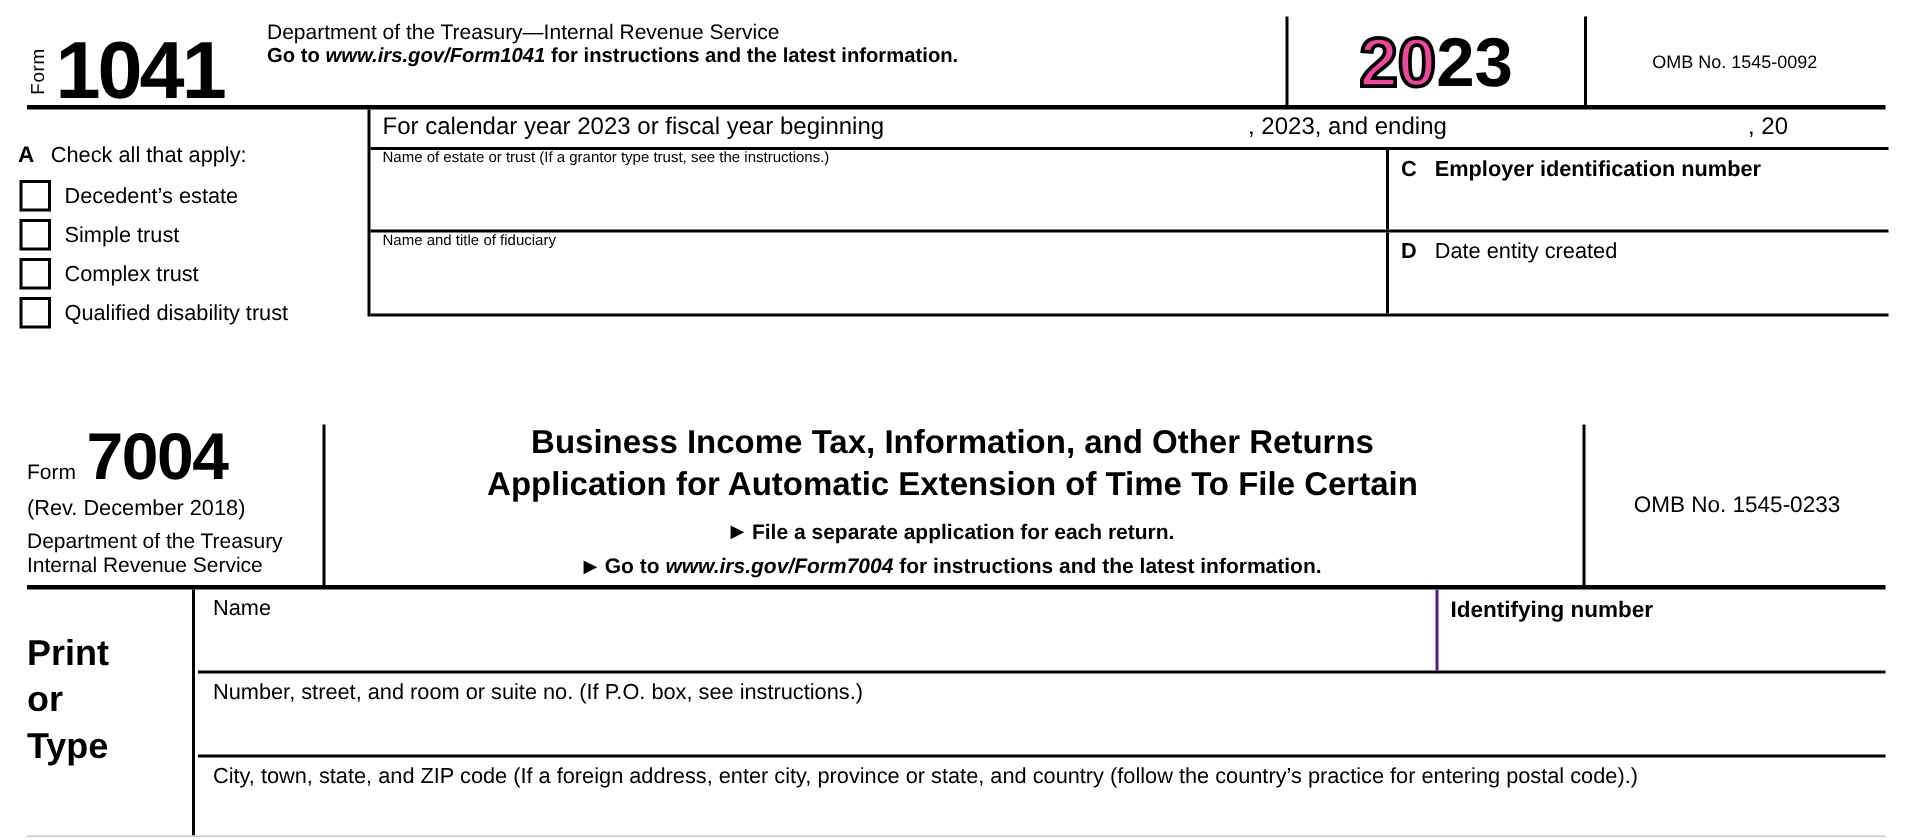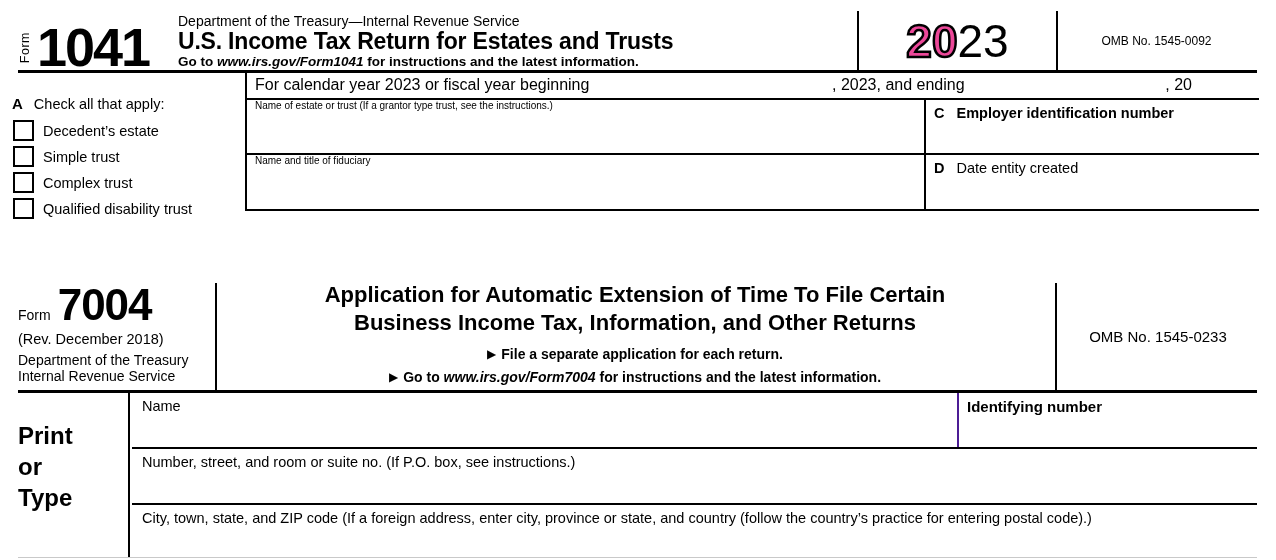--- a/index.html
+++ b/index.html
@@ -19,21 +19,21 @@
   .dept1041 { font-size:14px; line-height:15px; }
   .title1041 { font-size:23px; font-weight:bold; line-height:25px; letter-spacing:-.2px; }
   .goto1041 { font-size:13.5px; font-weight:bold; line-height:15px; }
   .goto1041 i { font-style:italic; }
   .yearbox {
     position:absolute; left:839px; top:5px; width:197px; height:59px;
     border-left:2.5px solid #000; border-right:2.5px solid #000;
     display:flex; align-items:center; justify-content:center; font-size:46px; line-height:1;
   }
   .year-outline { color:#ec4899; -webkit-text-stroke:2.5px #000; font-weight:bold; }
-  .year-solid { font-weight:normal;text-align:right; }
+  .year-solid { font-weight:bold;text-align:right; }
   .omb1041 { position:absolute; left:1038px; top:5px; width:201px; height:59px;
     display:flex; align-items:center; justify-content:center; font-size:12px; }
   .rule1 { position:absolute; left:18px; top:70px; width:1239px; height:3px; background:#000; }
 
   
   .grid1041 { position:absolute; left:18px; top:73px; width:1239px; height:138px; }
   .colA { position:absolute; left:0; top:0; width:227px; height:138px;margin-top:18px; }
   .rowA { position:absolute; left:-6px; top:4px; font-size:14.5px; white-space:nowrap; }
   .rowA .letter { font-weight:bold; margin-right:11px; font-size:15px; }
   .cbrow { position:absolute; left:-5px; display:flex; align-items:center; white-space:nowrap; }
@@ -85,21 +85,20 @@
 </head>
 <body>
 
 <div class="page">
 
   <div class="h1041">
     <span class="f1041-formword">Form</span>
     <span class="f1041-num">1041</span>
     <div class="f1041-mid">
       <div class="dept1041">Department of the Treasury—Internal Revenue Service</div>
-      <div class="title1041">U.S. Income Tax Return for Estates and Trusts</div>
       <div class="goto1041"><span>Go to </span><i>www.irs.gov/Form1041</i><span> for instructions and the latest information.</span></div>
     </div>
     <div class="yearbox">
         <span class="year-outline">20</span>
         <span class="year-solid">23</span>
       </div>
     <div class="omb1041">OMB No. 1545-0092</div>
   </div>
   <div class="rule1"></div>
 
@@ -147,22 +146,22 @@
         <span class="f7004-num">7004</span>
       </div>
       <div class="f7004-rev">(Rev. December 2018)</div>
       <div class="f7004-dept">
         <div>Department of the Treasury</div>
         <div>Internal Revenue Service</div>
       </div>
     </div>
     <div class="f7004-mid">
       <div class="title7004">
+        <div>Business Income Tax, Information, and Other Returns</div>
         <div>Application for Automatic Extension of Time To File Certain</div>
-        <div>Business Income Tax, Information, and Other Returns</div>
       </div>
       <div class="bullets7004">
         <div><span class="pointer">▶</span><span>File a separate application for each return.</span></div>
         <div><span class="pointer">▶</span><span>Go to </span><i>www.irs.gov/Form7004</i><span> for instructions and the latest information.</span></div>
       </div>
     </div>
     <div class="f7004-omb">OMB No. 1545-0233</div>
   </div>
   <div class="rule2"></div>
 

